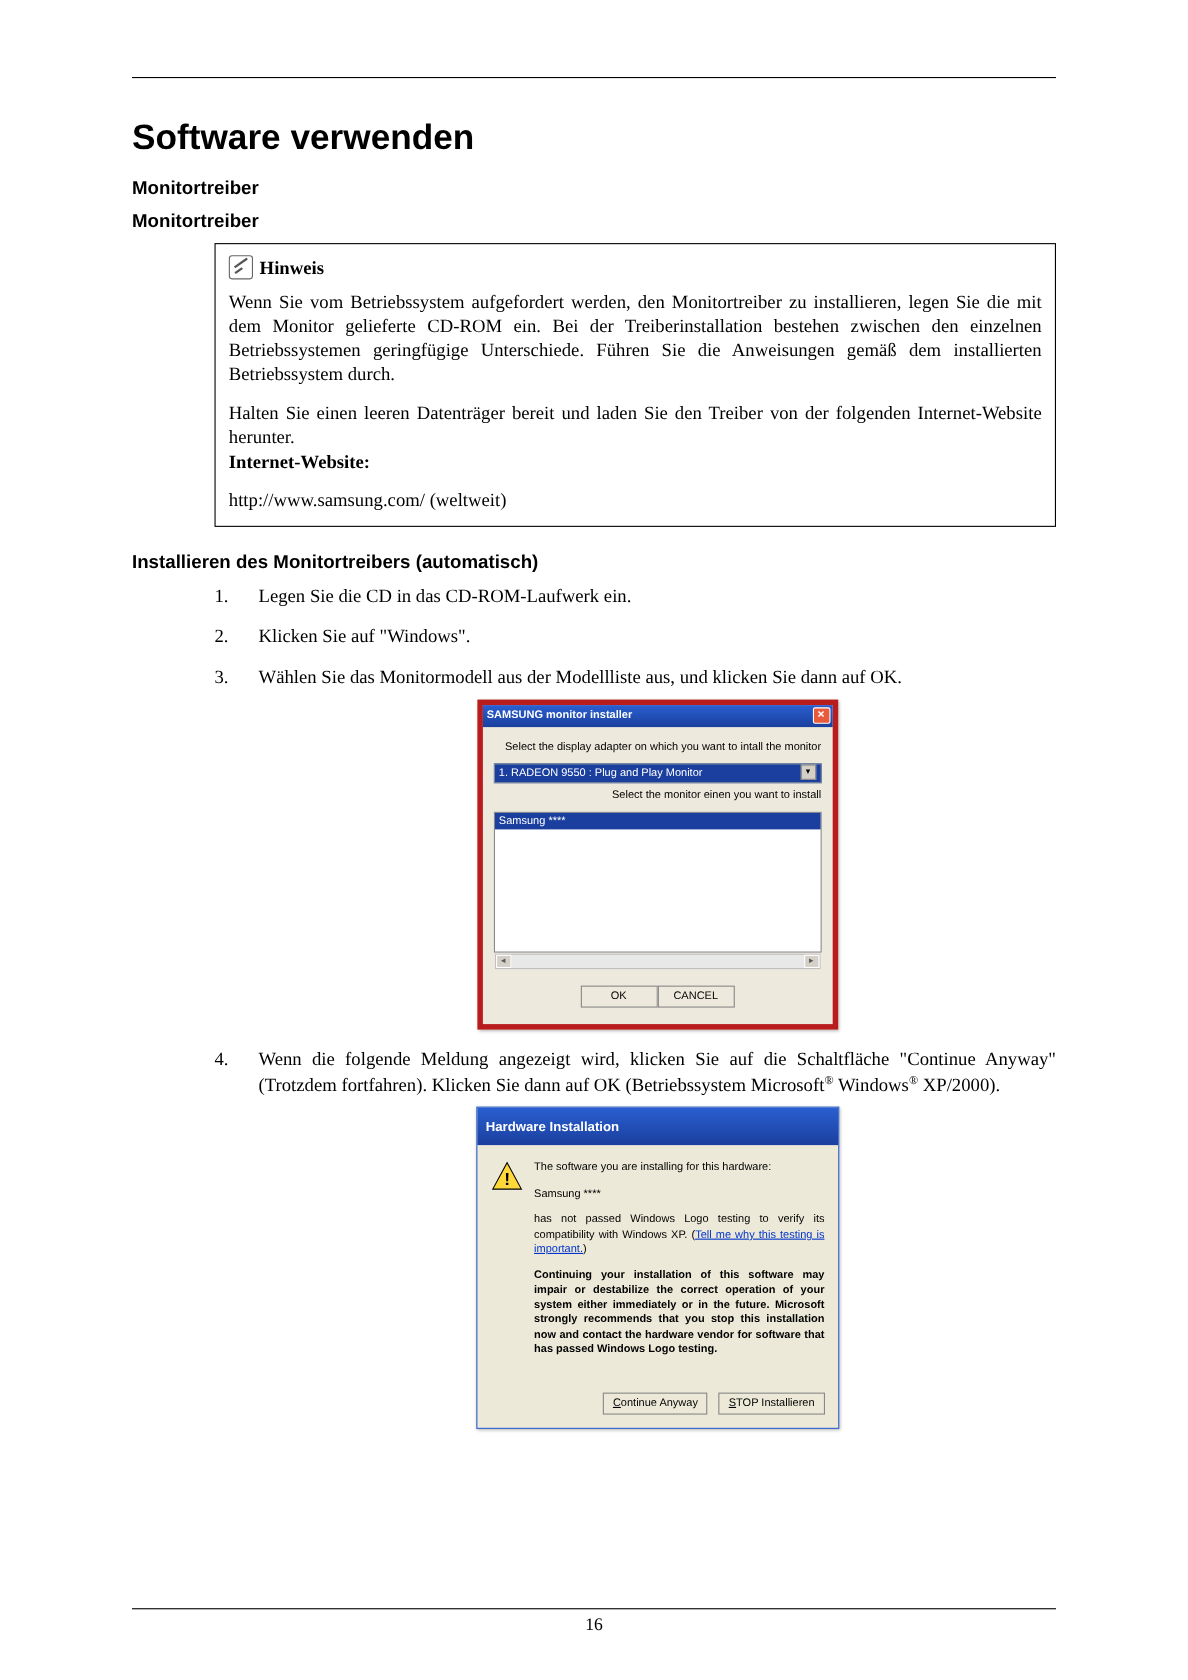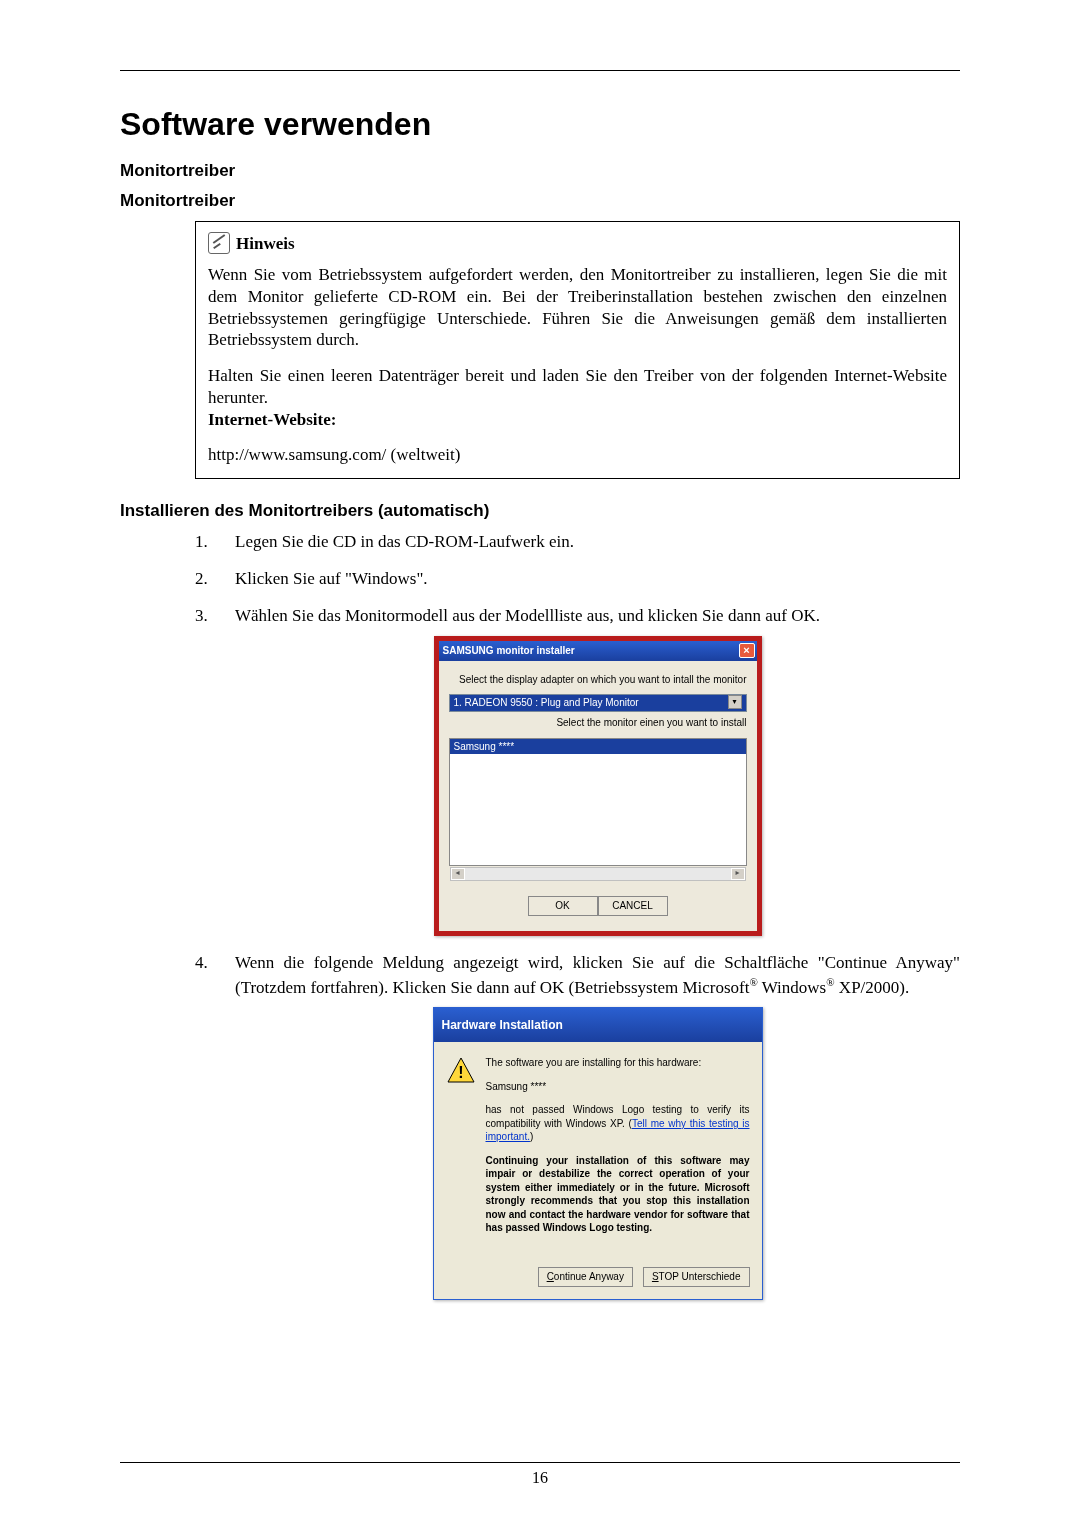--- a/index.html
+++ b/index.html
@@ -357,21 +357,21 @@
             <p style="font-weight:bold;">Continuing your installation of this software may impair or destabilize the correct operation of your system either immediately or in the future. Microsoft strongly recommends that you stop this installation now and contact the hardware vendor for software that has passed Windows Logo testing.</p>
           </div>
         </div>
         <div class="hd-buttons">
           <div class="hd-btn">
             <span style="text-decoration:underline">C</span>
               <span>ontinue Anyway</span>
           </div>
           <div class="hd-btn">
             <span style="text-decoration:underline">S</span>
-              <span>TOP Unterschiede</span>
+              <span>TOP Installieren</span>
           </div>
         </div>
       </div>
     </li>
   </ol>
 </div>
 
 <div class="footer">
   <span>16</span>
 </div>

